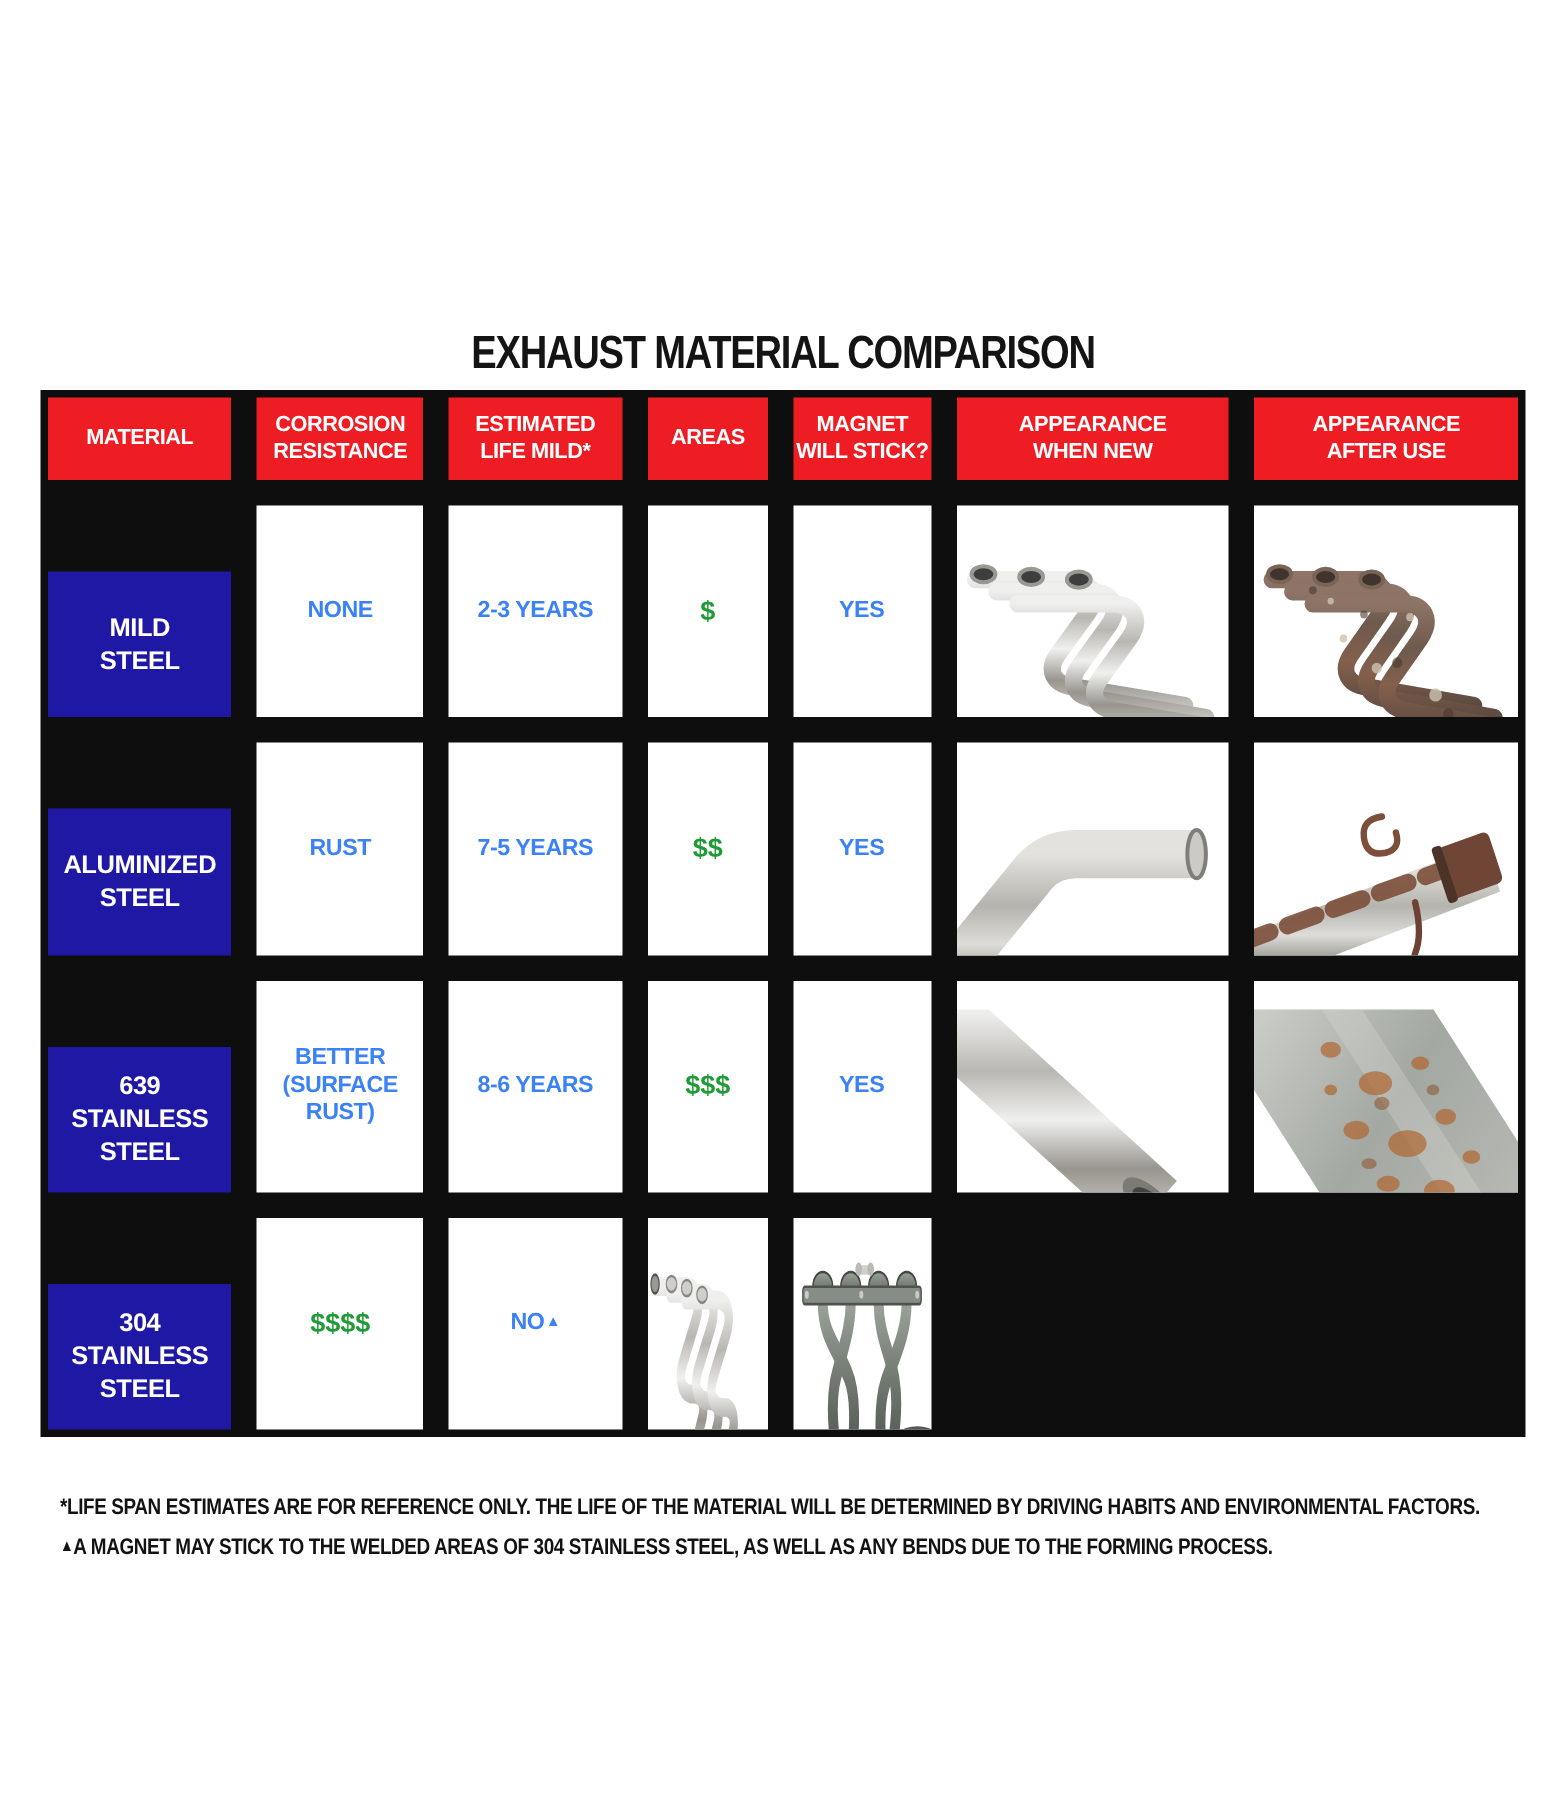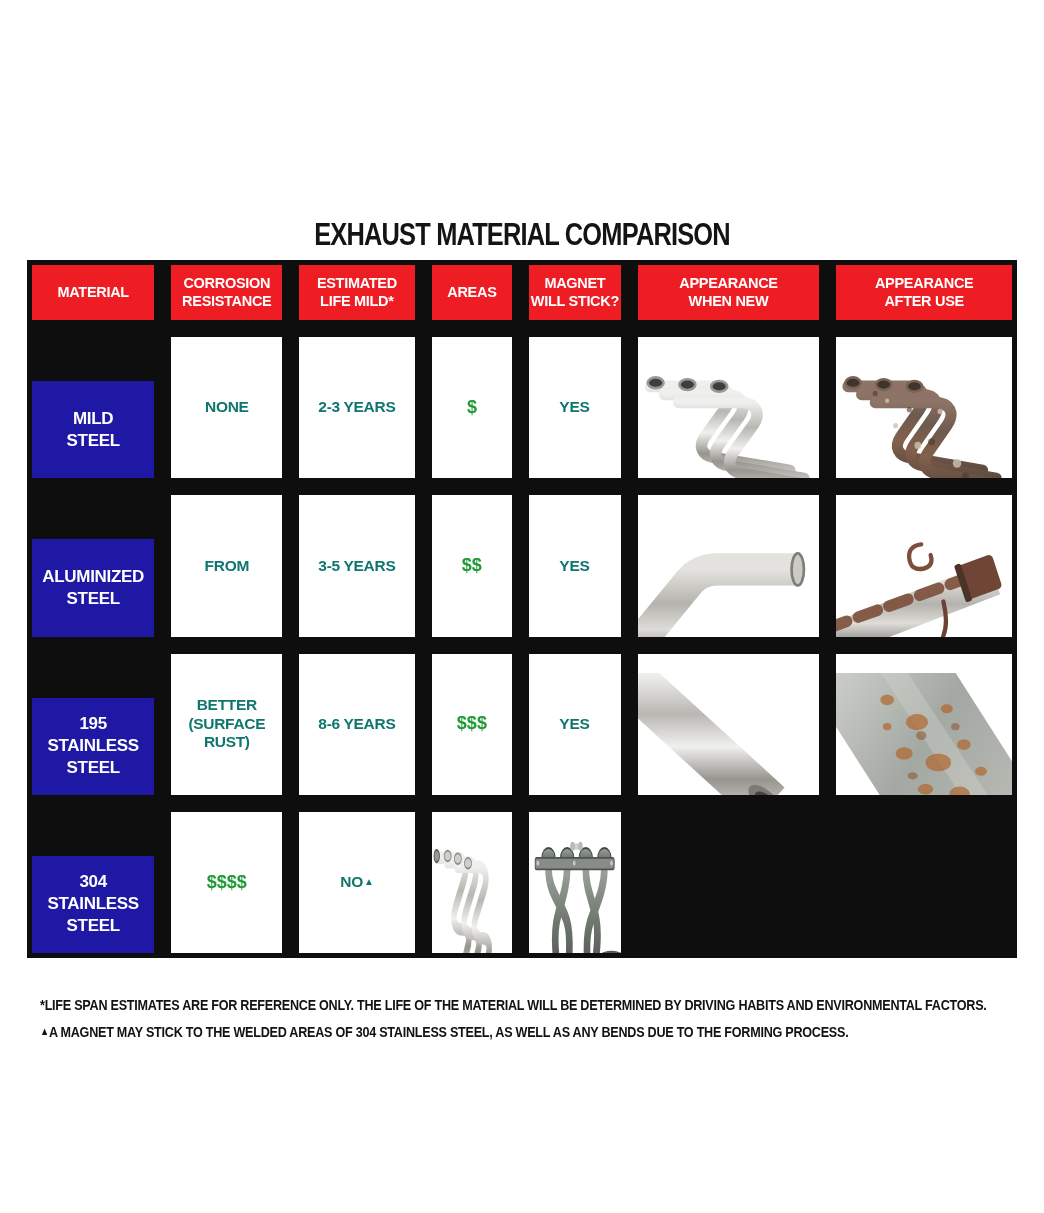--- a/index.html
+++ b/index.html
@@ -15,21 +15,21 @@
   .tbl{
     position:absolute;left:27px;top:260px;width:990px;height:698px;box-sizing:border-box;
     background:var(--grid-black,#0e0e0e);
     display:grid;grid-template-columns:138fr 125fr 130fr 91fr 103fr 205fr 198fr;
     grid-template-rows:55px 1fr 1fr 1fr 1fr;gap:17px;padding:5px;
   }
   .cell{display:flex;align-items:center;justify-content:center;text-align:center;
     white-space:pre-line;line-height:1.2;letter-spacing:-0.3px;overflow:hidden;}
   .hcell{background:var(--header-red,#ee1c23);color:#ffffff;font-weight:700;font-size:14.5px;}
   .mcell{background:var(--material-blue,#1e18a4);color:#ffffff;font-weight:700;font-size:17px;line-height:1.3;margin-top:44px;}
-  .tcell{background:#ffffff;color:#0f766e;font-weight:700;font-size:15.5px;}
+  .tcell{background:#ffffff;color:#3b82f6;font-weight:700;font-size:15.5px;}
   .cost{color:var(--cost-green,#1f9b36);font-size:18px;letter-spacing:0;}
   .sup{font-size:10px;vertical-align:6px;margin-left:1px;}
   .photo{background:#ffffff;padding:0;display:block;position:relative;}
   .photo svg{display:block;width:100%;height:100%;}
   .footnotes{position:absolute;left:40px;top:992px;width:1000px;color:#121212;}
   .fn-line{font-weight:700;font-size:15px;letter-spacing:-0.3px;line-height:26px;
     white-space:nowrap;transform:scaleX(.84);transform-origin:left center;}
   .fn-marker{font-size:11px;vertical-align:2px;}
 </style>
 </head>
@@ -127,22 +127,22 @@
           <circle cx="86" cy="60" r="3"></circle>
           <circle cx="112" cy="96" r="4"></circle>
           <circle cx="152" cy="134" r="4"></circle>
           <circle cx="46" cy="42" r="3"></circle>
         </g>
     </svg>
   </div>
 
   <div class="cell mcell">ALUMINIZED
 STEEL</div>
-  <div class="cell tcell">FROM</div>
-  <div class="cell tcell">3-5 YEARS</div>
+  <div class="cell tcell">RUST</div>
+  <div class="cell tcell">7-5 YEARS</div>
   <div class="cell tcell cost">$$</div>
   <div class="cell tcell"><span>YES</span><span class="sup"></span></div>
   <div class="cell photo">
     <svg viewBox="0 0 206 158" preserveAspectRatio="none">
       <path d="M-10 158 L58 76 Q70 62 90 62 L180 62" stroke="url(#gAlum)" stroke-width="36" fill="none"></path>
       <ellipse cx="181" cy="62" rx="7" ry="18" fill="#cbcac6" stroke="#807e78" stroke-width="3"></ellipse>
     </svg>
   </div>
   <div class="cell photo">
     <svg viewBox="0 0 206 158" preserveAspectRatio="none">
@@ -150,21 +150,21 @@
       <path d="M-10 128 C60 103 120 84 170 66" stroke="#7b4f3a" stroke-width="13" fill="none" opacity="0.9" stroke-dasharray="24 14" stroke-linecap="round"></path>
       <g transform="rotate(-19 170 70)">
         <rect x="146" y="50" width="44" height="40" rx="5" fill="#6f4636"></rect>
         <rect x="144" y="48" width="8" height="44" rx="3" fill="#4c3328"></rect>
       </g>
       <path d="M100 34 q-16 2 -14 16 q2 14 17 11 q12 -3 8 -15" stroke="#7b4f3a" stroke-width="5" fill="none" stroke-linecap="round"></path>
       <path d="M126 98 q6 24 0 38 q-3 10 8 12" stroke="#6b4234" stroke-width="5" fill="none" stroke-linecap="round"></path>
     </svg>
   </div>
 
-  <div class="cell mcell">195
+  <div class="cell mcell">639
 STAINLESS
 STEEL</div>
   <div class="cell tcell">BETTER
 (SURFACE
 RUST)</div>
   <div class="cell tcell">8-6 YEARS</div>
   <div class="cell tcell cost">$$$</div>
   <div class="cell tcell"><span>YES</span><span class="sup"></span></div>
   <div class="cell photo">
     <svg viewBox="0 0 206 158" preserveAspectRatio="none">

